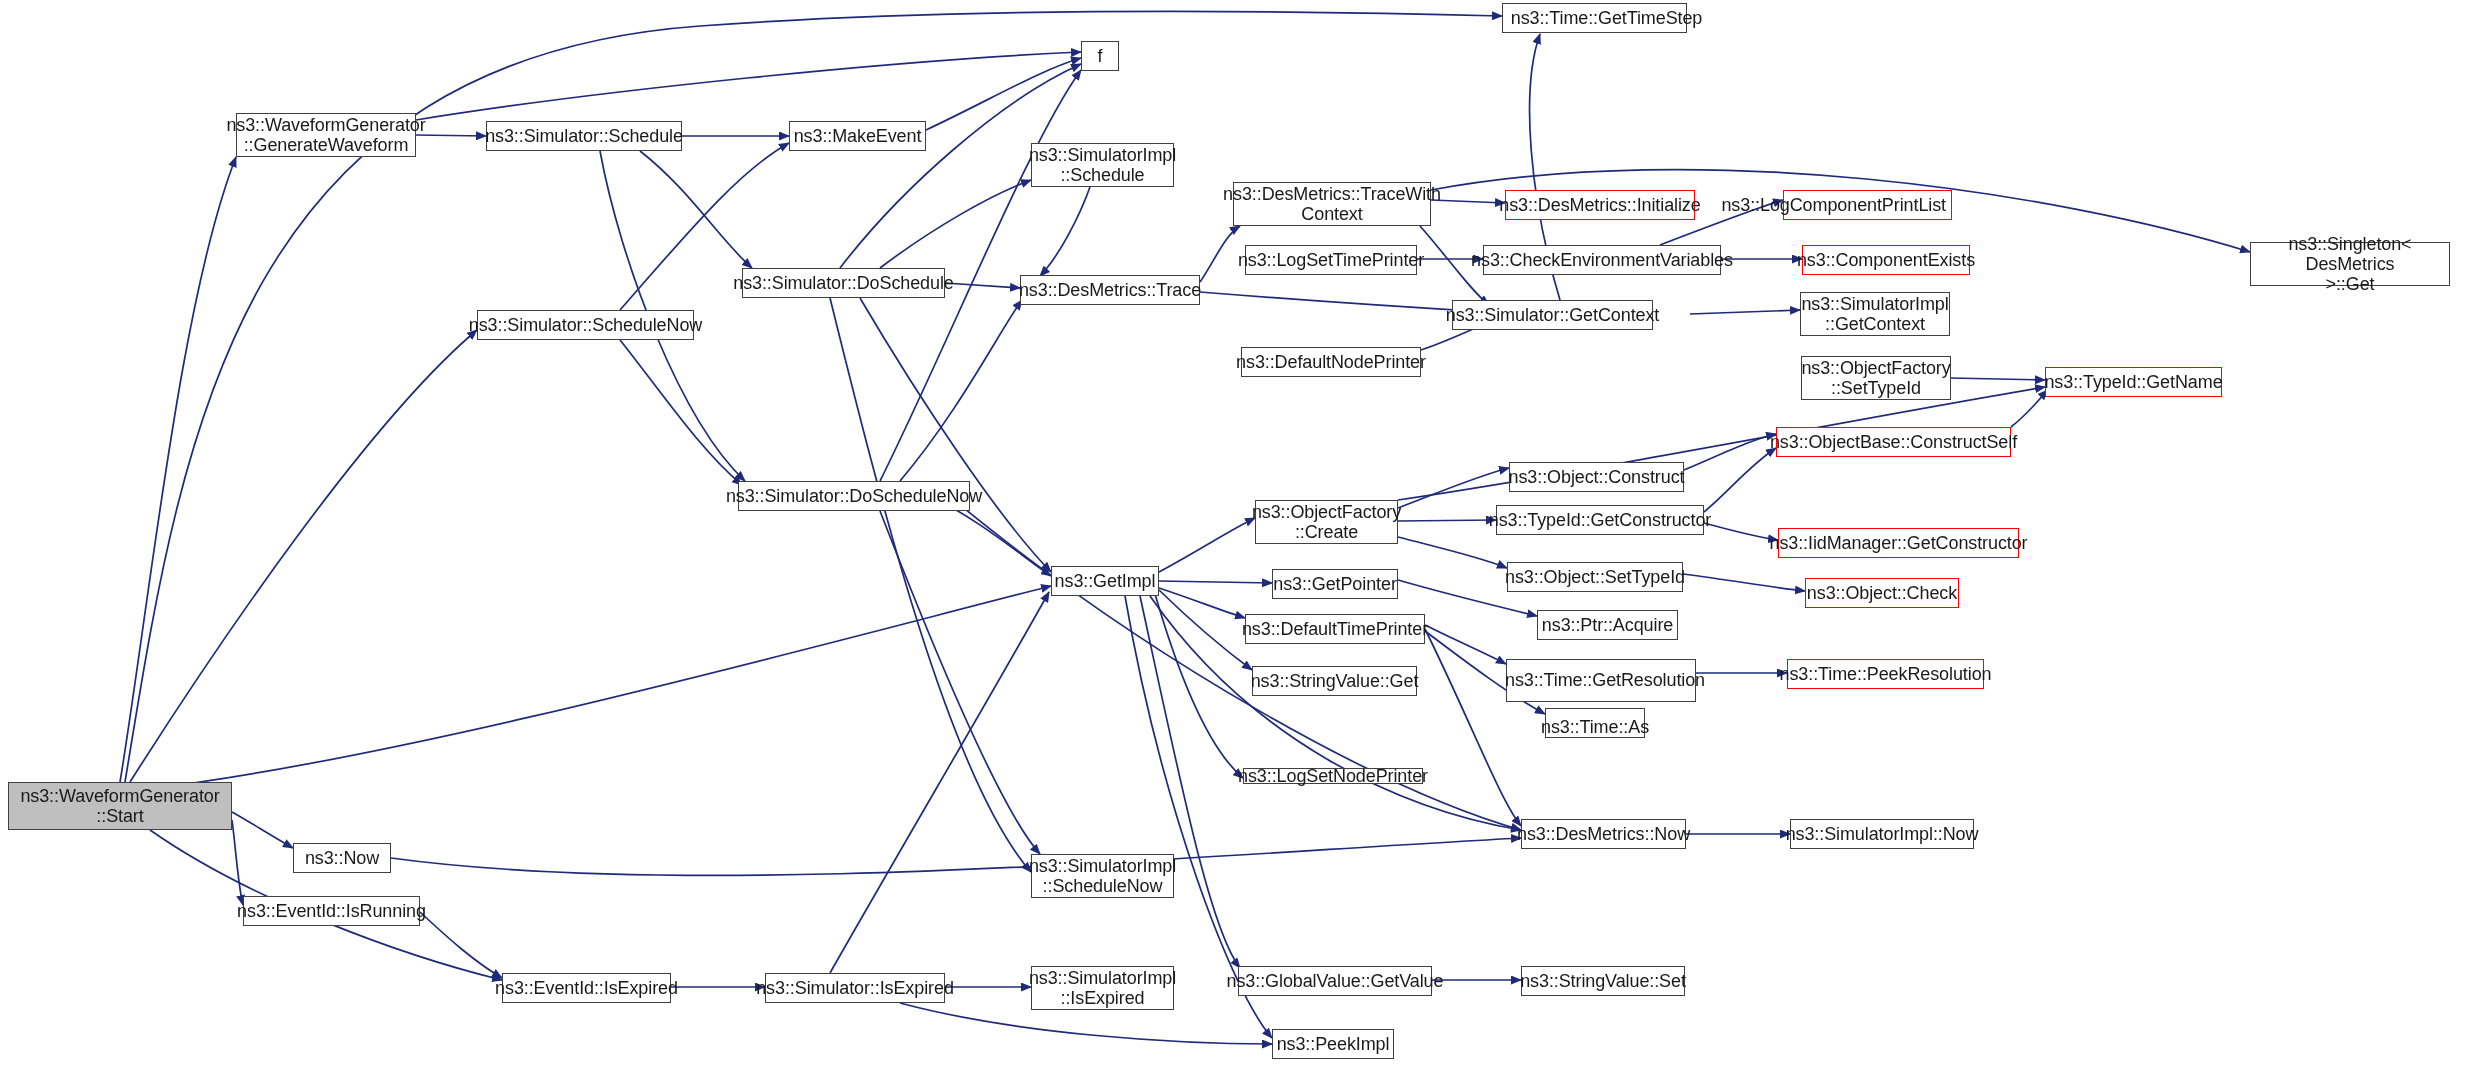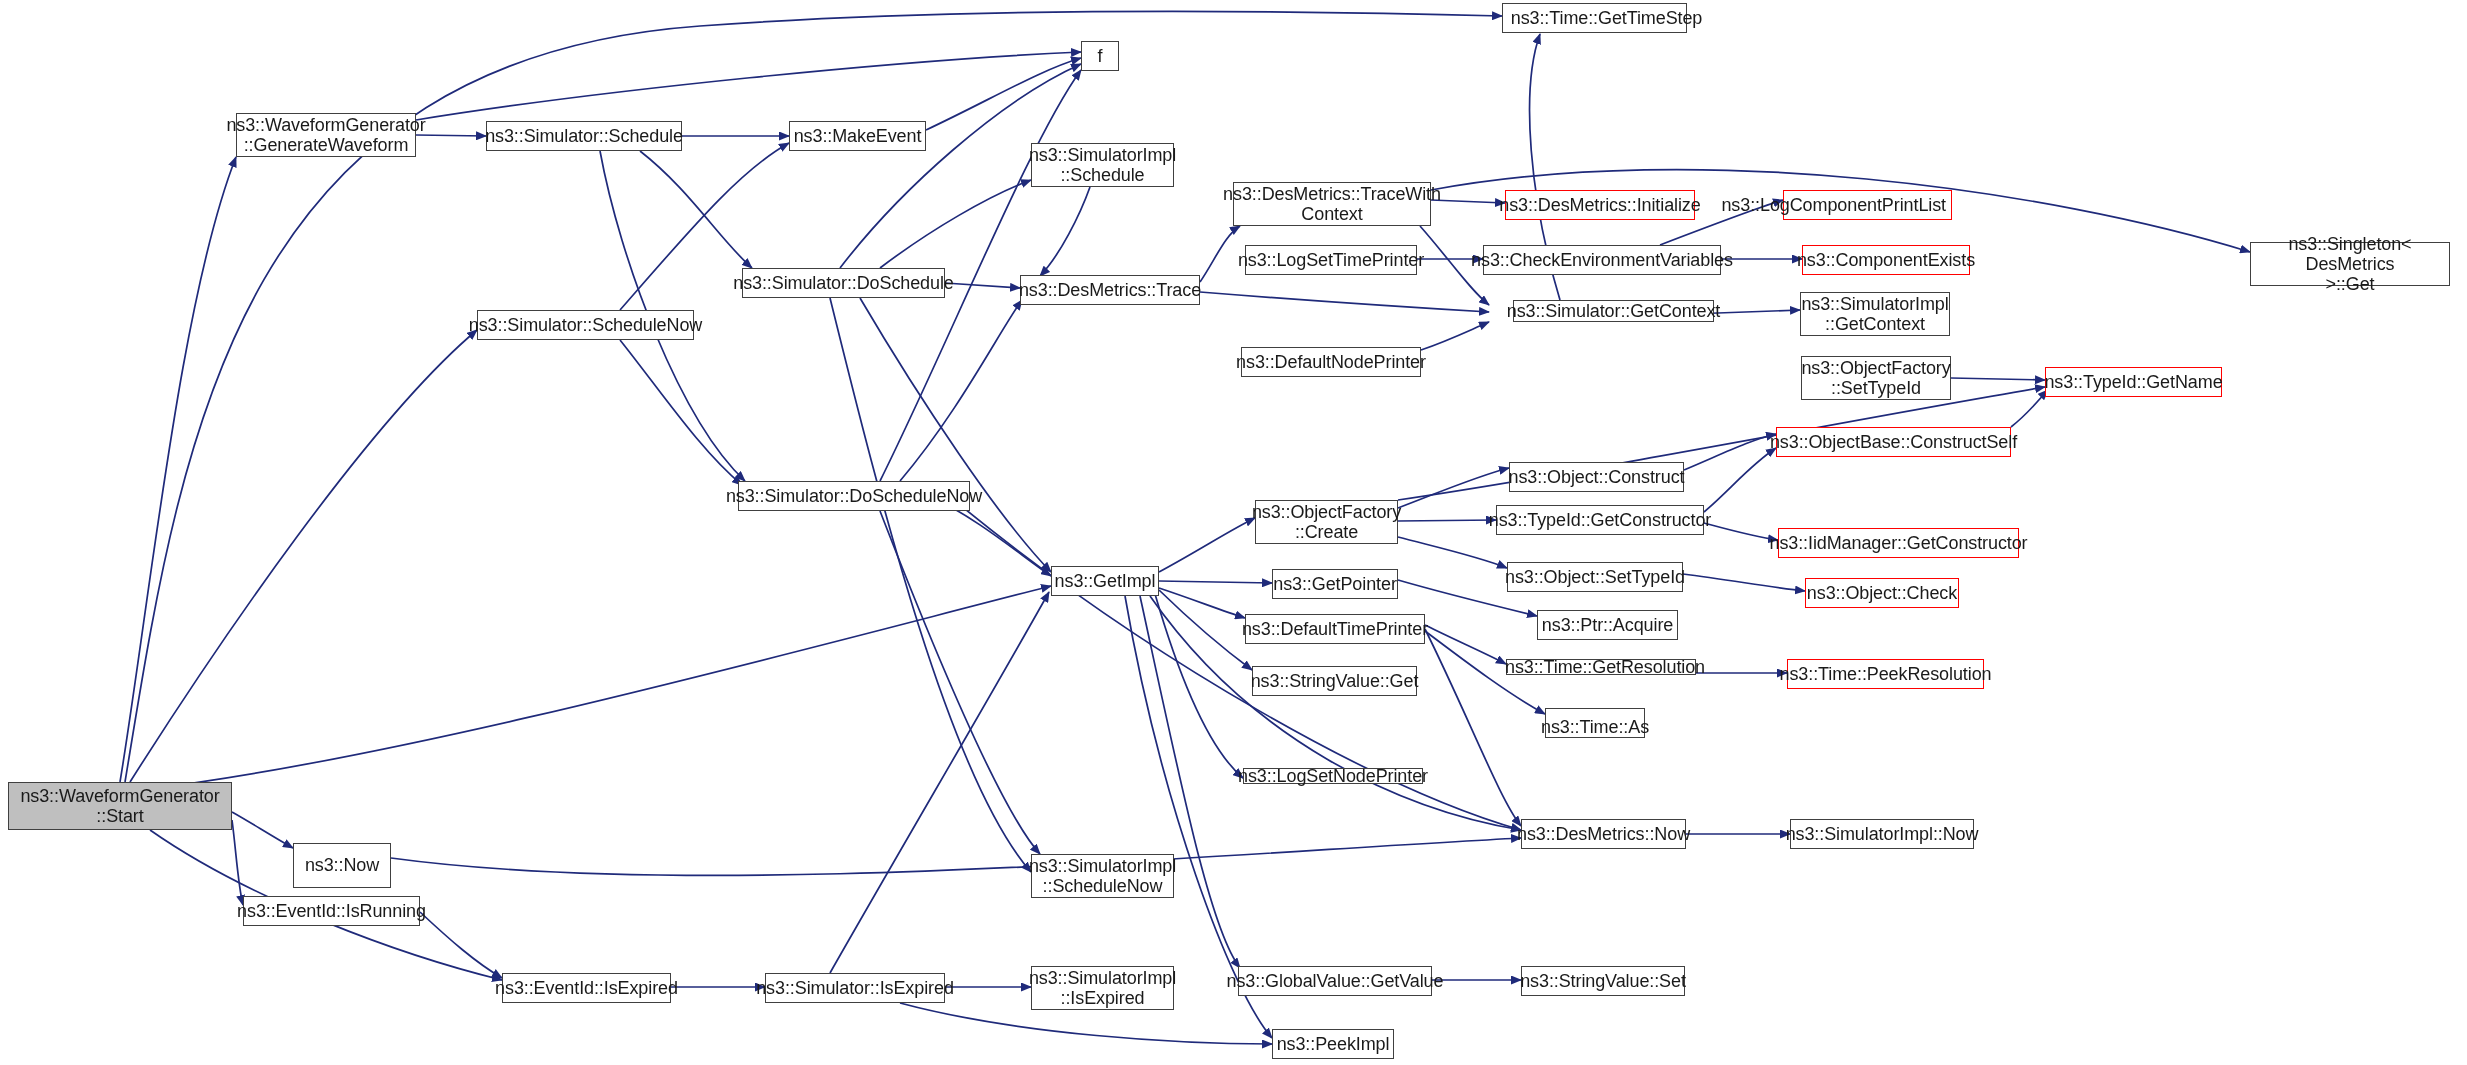--- a/index.html
+++ b/index.html
@@ -146,52 +146,52 @@
       <div class="node" style="left: 477px; top: 310px; width: 217px; height: 30px;"><span>ns3::Simulator::ScheduleNow</span></div>
       <div class="node" style="left: 742px; top: 268px; width: 203px; height: 30px;"><span>ns3::Simulator::DoSchedule</span></div>
       <div class="node" style="left: 1020px; top: 275px; width: 180px; height: 30px;"><span>ns3::DesMetrics::Trace</span></div>
       <div class="node" style="left: 1233px; top: 182px; width: 198px; height: 44px;"><span>ns3::DesMetrics::TraceWith
 Context</span></div>
       <div class="node red" style="left: 1505px; top: 190px; width: 190px; height: 30px;"><span>ns3::DesMetrics::Initialize</span></div>
       <div class="node red" style="left: 1783px; top: 190px; width: 169px; height: 30px; justify-content: flex-end;"><span>ns3::LogComponentPrintList</span></div>
       <div class="node" style="left: 1245px; top: 245px; width: 172px; height: 30px;"><span>ns3::LogSetTimePrinter</span></div>
       <div class="node" style="left: 1483px; top: 245px; width: 238px; height: 30px;"><span>ns3::CheckEnvironmentVariables</span></div>
       <div class="node red" style="left: 1802px; top: 245px; width: 168px; height: 30px;"><span>ns3::ComponentExists</span></div>
-      <div class="node" style="left: 1513px; top: 300px; width: 201px; height: 22px;"><span>ns3::Simulator::GetContext</span></div>
+      <div class="node" style="left: 1452px; top: 300px; width: 201px; height: 30px;"><span>ns3::Simulator::GetContext</span></div>
       <div class="node" style="left: 1800px; top: 292px; width: 150px; height: 44px;"><span>ns3::SimulatorImpl
 ::GetContext</span></div>
       <div class="node" style="left: 1241px; top: 347px; width: 180px; height: 30px;"><span>ns3::DefaultNodePrinter</span></div>
       <div class="node" style="left: 1801px; top: 356px; width: 150px; height: 44px;"><span>ns3::ObjectFactory
 ::SetTypeId</span></div>
       <div class="node red" style="left: 2045px; top: 367px; width: 177px; height: 30px;"><span>ns3::TypeId::GetName</span></div>
       <div class="node red" style="left: 1776px; top: 427px; width: 235px; height: 30px;"><span>ns3::ObjectBase::ConstructSelf</span></div>
       <div class="node" style="left: 2250px; top: 242px; width: 200px; height: 44px;"><span>ns3::Singleton&lt; DesMetrics
 &gt;::Get</span></div>
       <div class="node" style="left: 1509px; top: 462px; width: 175px; height: 30px;"><span>ns3::Object::Construct</span></div>
       <div class="node" style="left: 1255px; top: 500px; width: 143px; height: 44px;"><span>ns3::ObjectFactory
 ::Create</span></div>
       <div class="node" style="left: 1496px; top: 505px; width: 208px; height: 30px;"><span>ns3::TypeId::GetConstructor</span></div>
       <div class="node red" style="left: 1778px; top: 528px; width: 241px; height: 30px;"><span>ns3::IidManager::GetConstructor</span></div>
       <div class="node" style="left: 1051px; top: 566px; width: 108px; height: 30px;"><span>ns3::GetImpl</span></div>
       <div class="node" style="left: 1272px; top: 569px; width: 126px; height: 30px;"><span>ns3::GetPointer</span></div>
       <div class="node" style="left: 1507px; top: 562px; width: 176px; height: 30px;"><span>ns3::Object::SetTypeId</span></div>
       <div class="node red" style="left: 1805px; top: 578px; width: 154px; height: 30px;"><span>ns3::Object::Check</span></div>
       <div class="node" style="left: 1537px; top: 610px; width: 141px; height: 30px;"><span>ns3::Ptr::Acquire</span></div>
       <div class="node" style="left: 1245px; top: 614px; width: 180px; height: 30px;"><span>ns3::DefaultTimePrinter</span></div>
-      <div class="node" style="left: 1506px; top: 659px; width: 190px; height: 16px; padding-left: 8px;"><span>ns3::Time::GetResolution</span></div>
+      <div class="node" style="left: 1506px; top: 659px; width: 190px; height: 43px; padding-left: 8px;"><span>ns3::Time::GetResolution</span></div>
       <div class="node red" style="left: 1787px; top: 659px; width: 197px; height: 30px;"><span>ns3::Time::PeekResolution</span></div>
       <div class="node" style="left: 1252px; top: 666px; width: 165px; height: 30px;"><span>ns3::StringValue::Get</span></div>
       <div class="node" style="left: 1545px; top: 708px; width: 100px; height: 30px; align-items: flex-end;"><span>ns3::Time::As</span></div>
       <div class="node" style="left: 1243px; top: 768px; width: 180px; height: 16px;"><span>ns3::LogSetNodePrinter</span></div>
       <div class="node" style="left: 1521px; top: 819px; width: 165px; height: 30px;"><span>ns3::DesMetrics::Now</span></div>
       <div class="node" style="left: 1790px; top: 819px; width: 184px; height: 30px;"><span>ns3::SimulatorImpl::Now</span></div>
       <div class="node" style="left: 738px; top: 481px; width: 232px; height: 30px;"><span>ns3::Simulator::DoScheduleNow</span></div>
       <div class="node" style="left: 1031px; top: 854px; width: 143px; height: 44px;"><span>ns3::SimulatorImpl
 ::ScheduleNow</span></div>
-      <div class="node" style="left: 293px; top: 843px; width: 98px; height: 45px;"><span>ns3::Now</span></div>
+      <div class="node" style="left: 293px; top: 843px; width: 98px; height: 30px;"><span>ns3::Now</span></div>
       <div class="node" style="left: 243px; top: 896px; width: 177px; height: 30px;"><span>ns3::EventId::IsRunning</span></div>
       <div class="node" style="left: 502px; top: 973px; width: 169px; height: 30px;"><span>ns3::EventId::IsExpired</span></div>
       <div class="node" style="left: 765px; top: 973px; width: 180px; height: 30px;"><span>ns3::Simulator::IsExpired</span></div>
       <div class="node" style="left: 1031px; top: 966px; width: 143px; height: 44px;"><span>ns3::SimulatorImpl
 ::IsExpired</span></div>
       <div class="node" style="left: 1238px; top: 966px; width: 194px; height: 30px;"><span>ns3::GlobalValue::GetValue</span></div>
       <div class="node" style="left: 1521px; top: 966px; width: 164px; height: 30px;"><span>ns3::StringValue::Set</span></div>
       <div class="node" style="left: 1272px; top: 1029px; width: 122px; height: 30px;"><span>ns3::PeekImpl</span></div>
     </div>
 </div>

